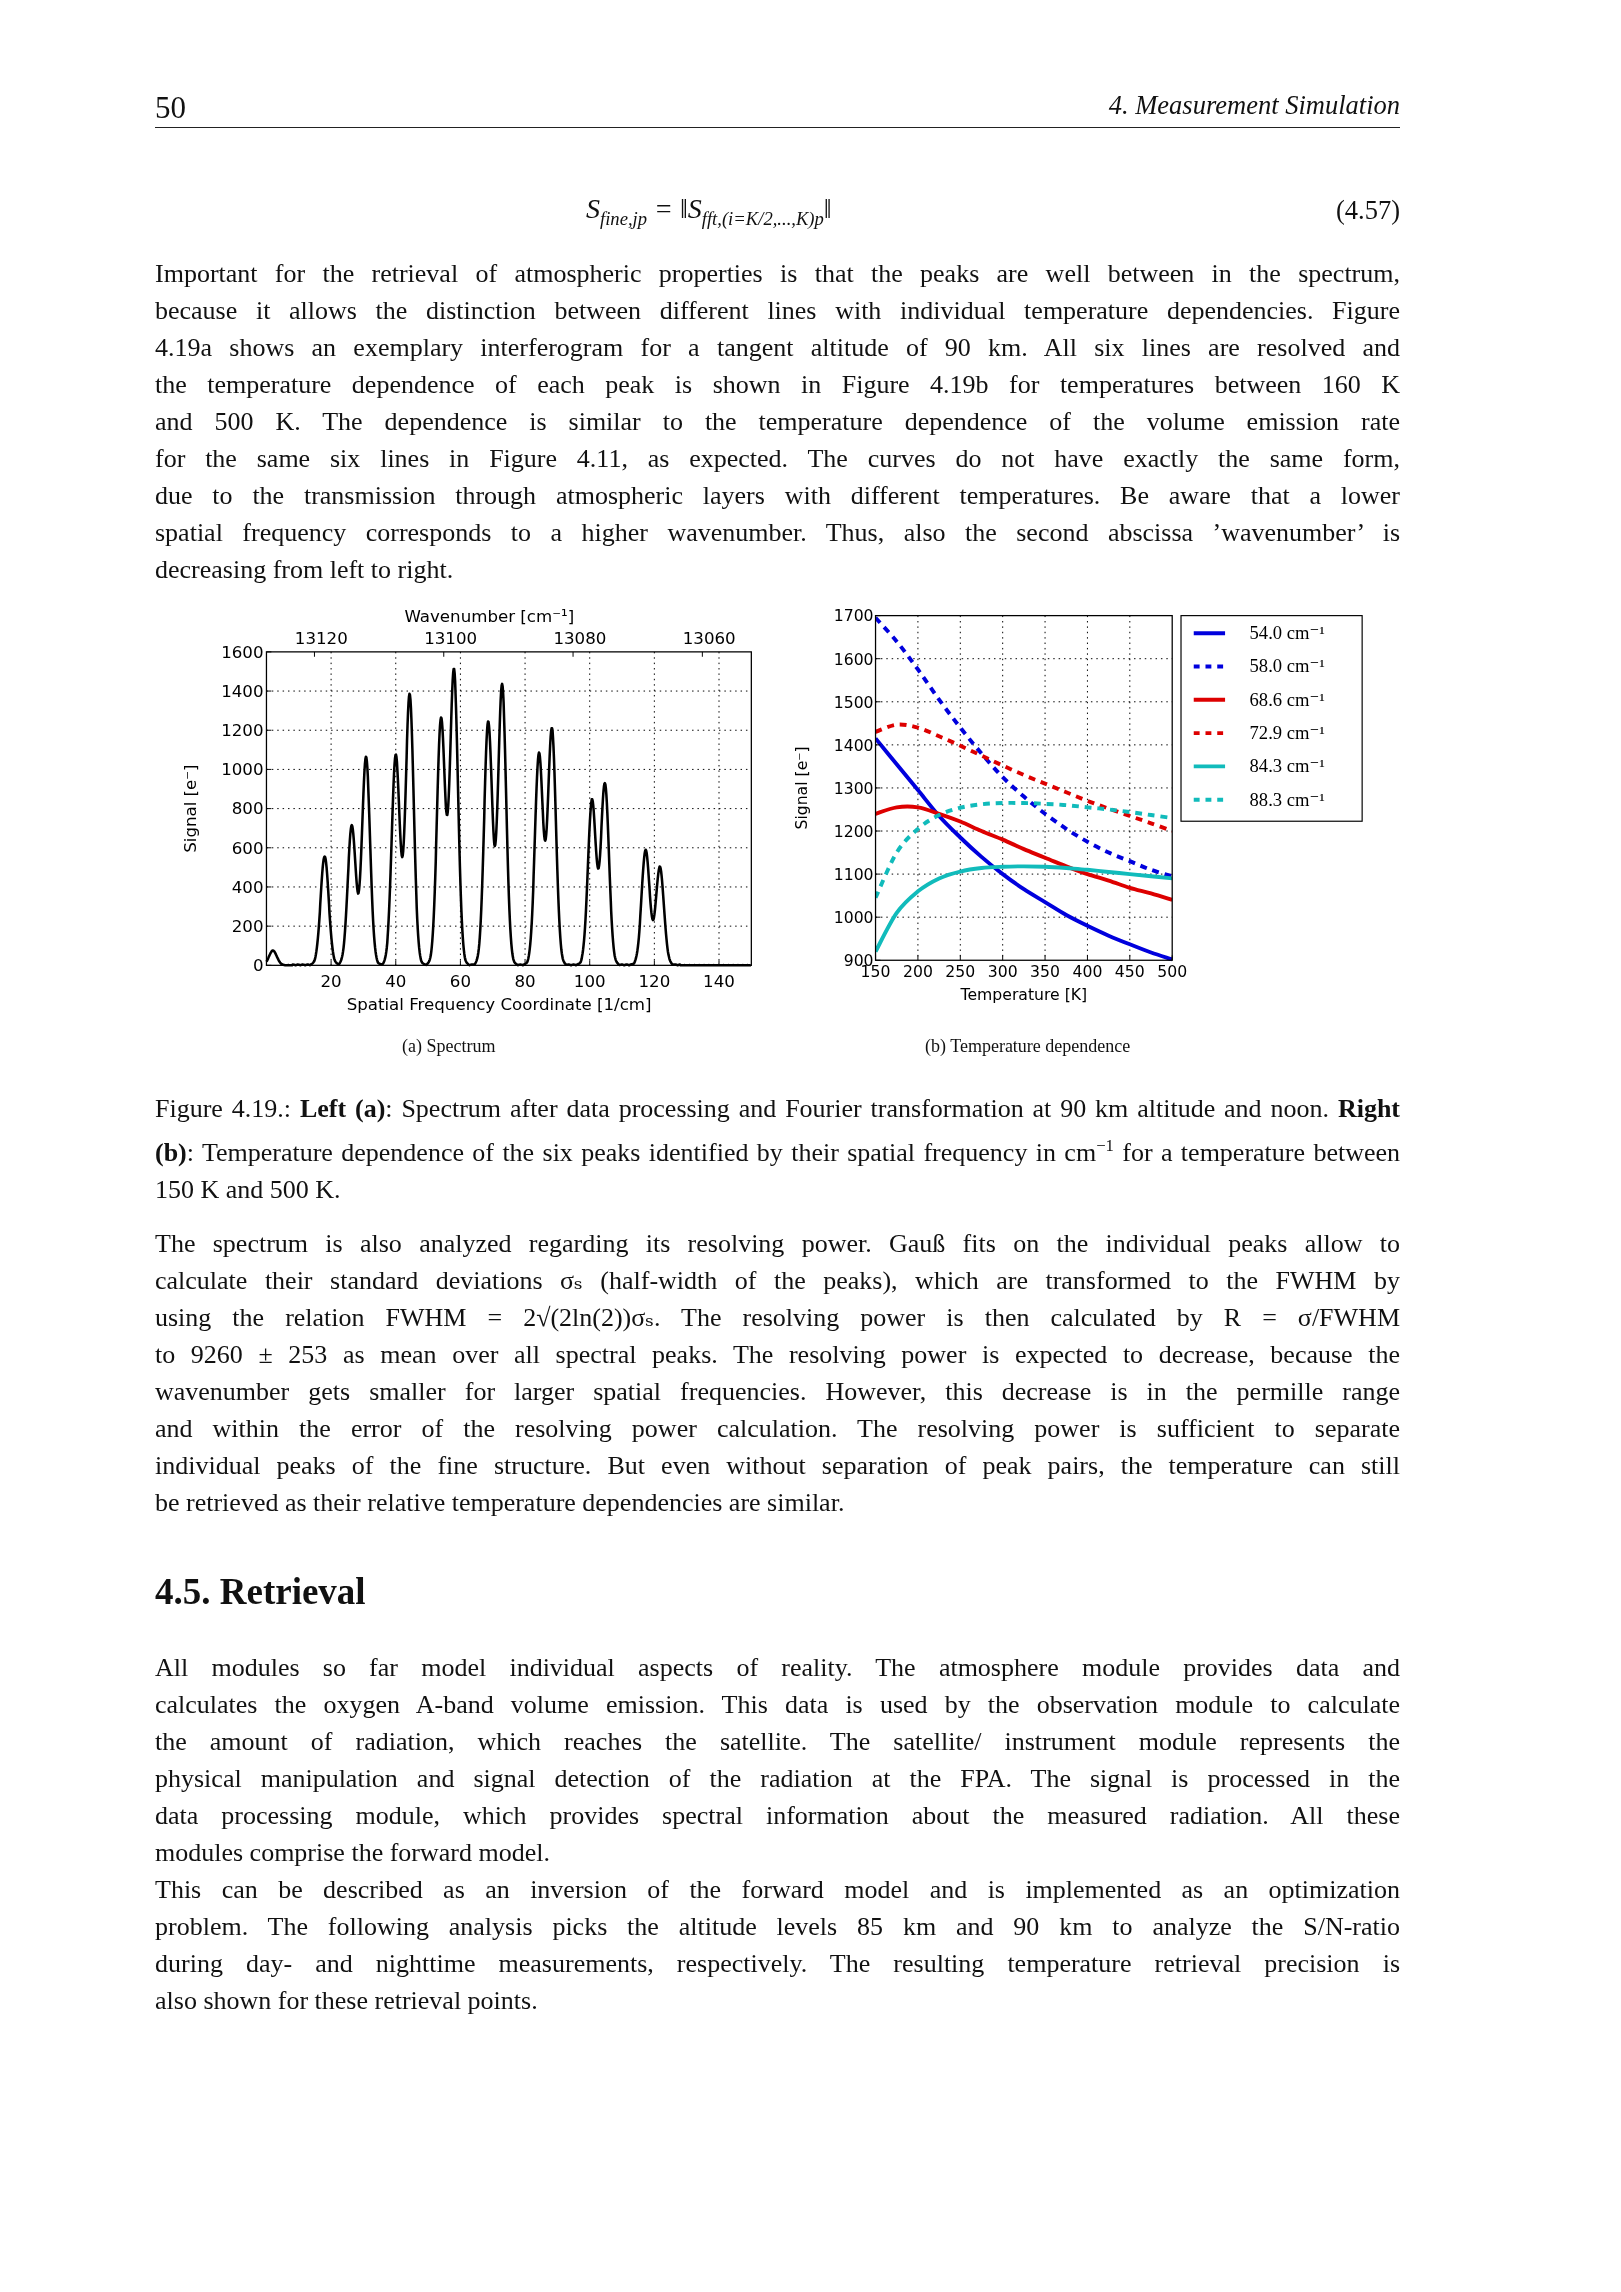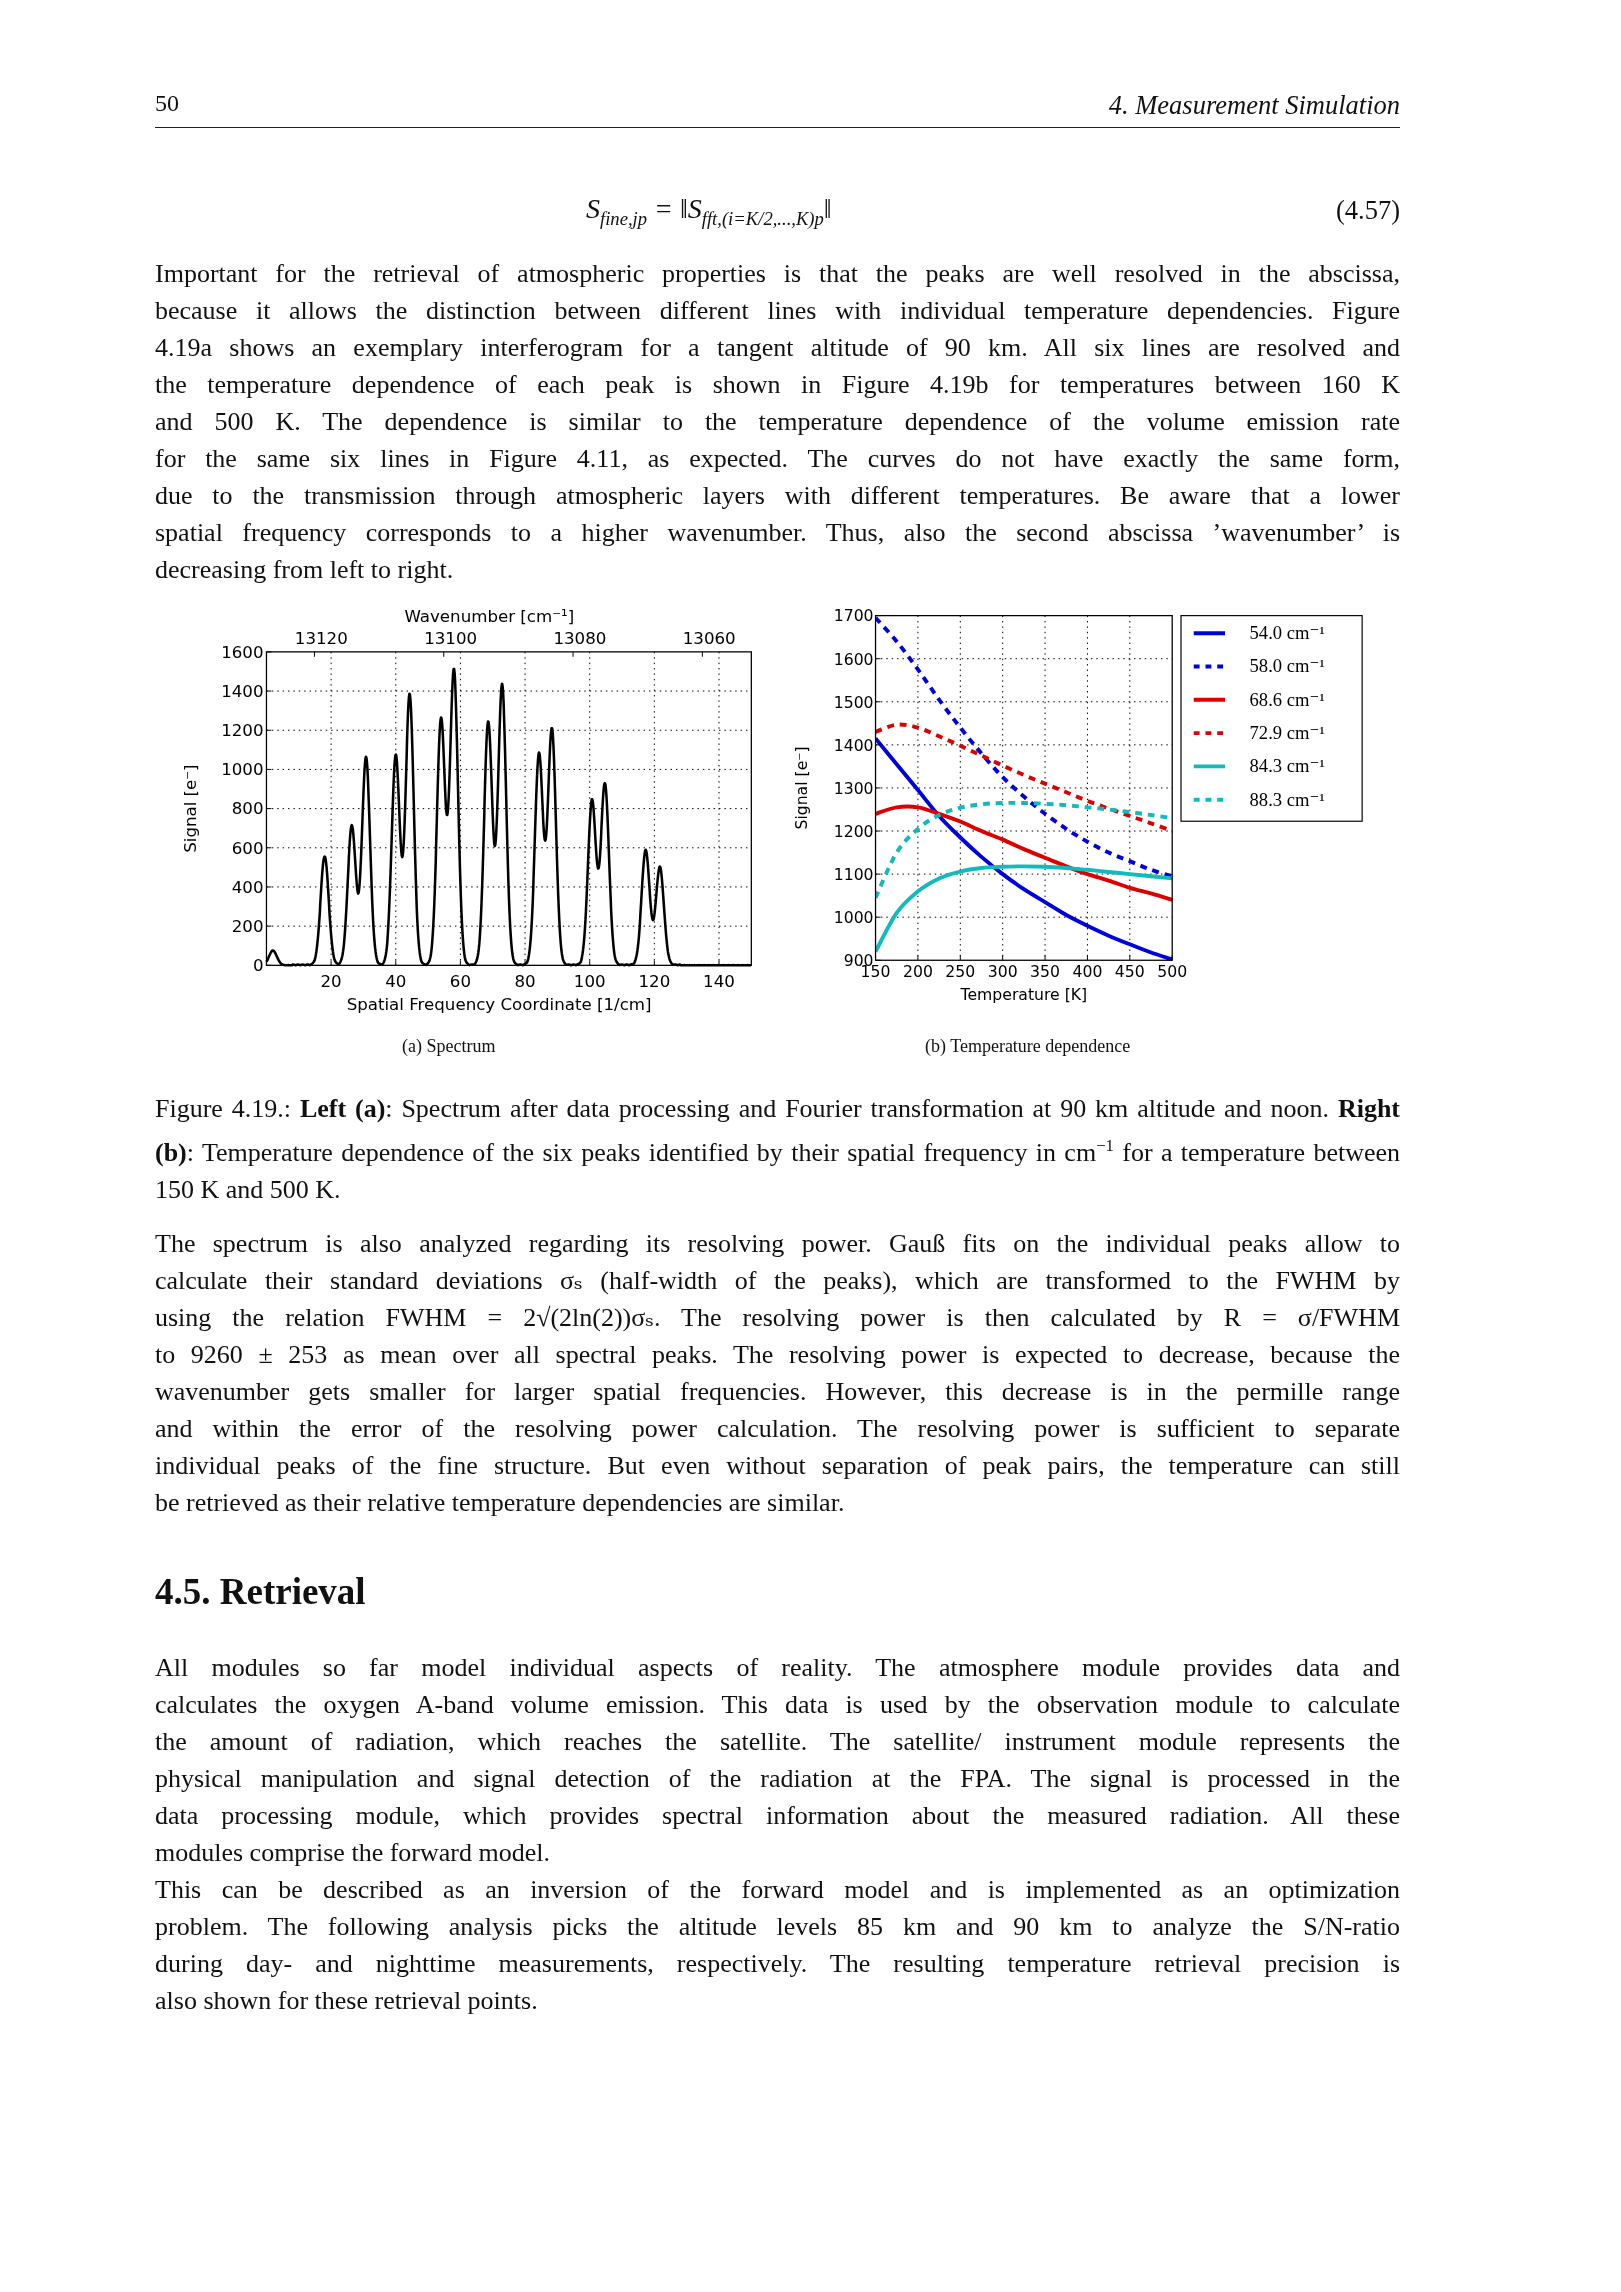--- a/index.html
+++ b/index.html
@@ -1,20 +1,20 @@
 <!DOCTYPE html>
 <html><head>
 <meta charset="utf-8">
 <style>
   html, body { margin:0; padding:0; background:#ffffff; }
   body { width:1621px; height:2293px; position:relative; overflow:hidden;
          font-family:"Liberation Serif","DejaVu Serif",serif; color:#111; }
   .page-header { position:absolute; left:155px; top:90px; width:1245px; height:37px;
                  border-bottom:1.5px solid #222; }
-  .page-number { position:absolute; left:0; top:0; font-size:24px; }
+  .page-number { position:absolute; left:0; top:0; font-size:31px; }
   .chapter-title { position:absolute; right:0; top:0; font-size:26.5px; font-style:italic; }
   .equation { position:absolute; left:155px; top:193px; width:1245px; height:39px; }
   .equation .eq-body { position:absolute; left:431px; top:0; font-size:28px; font-style:italic; }
   .equation .eq-body sub { font-size:18.6px; }
   .equation .eq-number { position:absolute; right:0; top:2px; font-size:26.5px; }
   .para { position:absolute; left:155px; width:1245px; font-size:26px; line-height:37px;
           text-align:justify; margin:0; }
   .para .ln { display:block; text-align:justify; text-align-last:justify; white-space:nowrap; height:37px; }
   .para .ln.last { text-align-last:left; }
   .section-title { position:absolute; left:155px; top:1570px; font-size:37px; font-weight:bold; margin:0; }
@@ -30,21 +30,21 @@
   <span class="page-number">50</span>
   <span class="chapter-title">4.  Measurement Simulation</span>
 </div>
 
 <div class="equation">
   <span class="eq-body"><span>S</span><sub>fine,jp</sub><span> = ‖S</span><sub>fft,(i=K/2,...,K)p</sub><span>‖</span></span>
   <span class="eq-number">(4.57)</span>
 </div>
 
 <div class="para" style="top:255px;">
-  <span class="ln">Important for the retrieval of atmospheric properties is that the peaks are well resolved in the abscissa,</span>
+  <span class="ln">Important for the retrieval of atmospheric properties is that the peaks are well between in the spectrum,</span>
   <span class="ln">because it allows the distinction between different lines with individual temperature dependencies. Figure</span>
   <span class="ln">4.19a shows an exemplary interferogram for a tangent altitude of 90 km.  All six lines are resolved and</span>
   <span class="ln">the temperature dependence of each peak is shown in Figure 4.19b for temperatures between 160 K</span>
   <span class="ln">and 500 K.  The dependence is similar to the temperature dependence of the volume emission rate</span>
   <span class="ln">for the same six lines in Figure 4.11, as expected.  The curves do not have exactly the same form,</span>
   <span class="ln">due to the transmission through atmospheric layers with different temperatures.  Be aware that a lower</span>
   <span class="ln">spatial frequency corresponds to a higher wavenumber. Thus, also the second abscissa ’wavenumber’ is</span>
   <span class="ln last">decreasing from left to right.</span>
 </div>
 

